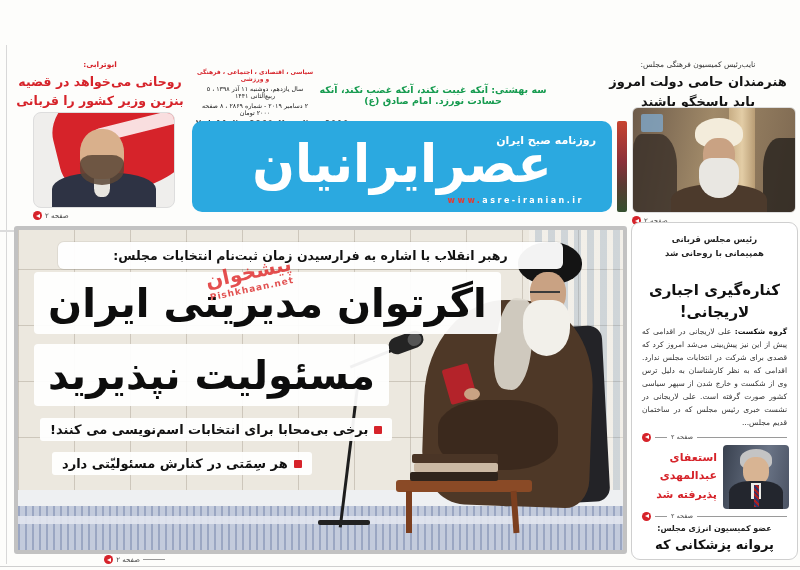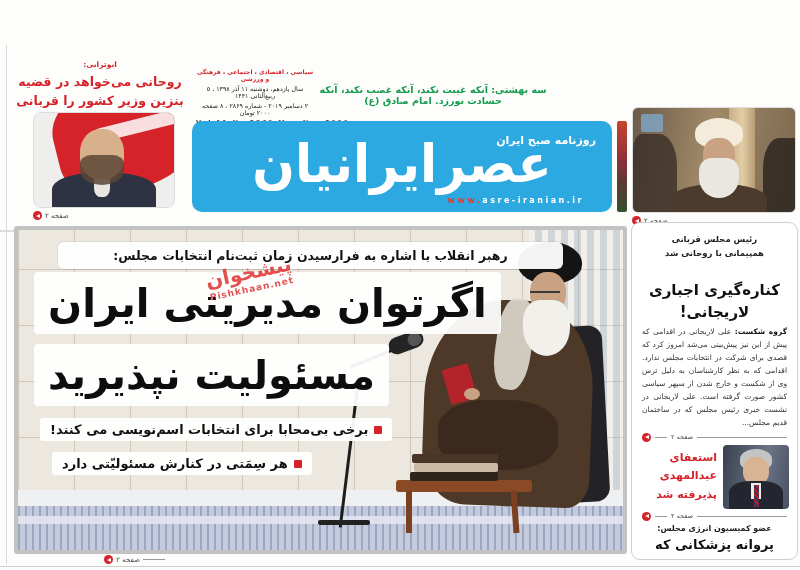--- a/index.html
+++ b/index.html
@@ -167,20 +167,25 @@
 
   <div class="hadith">سه بهشتی: آنکه غیبت نکند، آنکه غضب نکند، آنکه حسادت نورزد. امام صادق (ع)</div>
 
   <div class="masthead">
     <div class="mh-tagline">روزنامه صبح ایران</div>
     <div class="mh-title">عصرایرانیان</div>
     <div class="mh-url"><span class="mh-www">www.</span><span>asre-iranian.ir</span></div>
   </div>
   <div class="mh-strip"></div>
 
+  <div class="tr-article">
+    <div class="tr-kicker">نایب‌رئیس کمیسیون فرهنگی مجلس:</div>
+    <div class="tr-headline">هنرمندان حامی دولت امروز</div>
+    <div class="tr-headline">باید پاسخگو باشند</div>
+  </div>
   <div class="tr-photo">
     <div class="pillar"></div>
     <div class="window-sq"></div>
     <div class="blur-left"></div>
     <div class="blur-right"></div>
     <div class="cleric-robe"></div>
     <div class="cleric-turban"></div>
     <div class="cleric-face"></div>
     <div class="cleric-beard"></div>
   </div>

